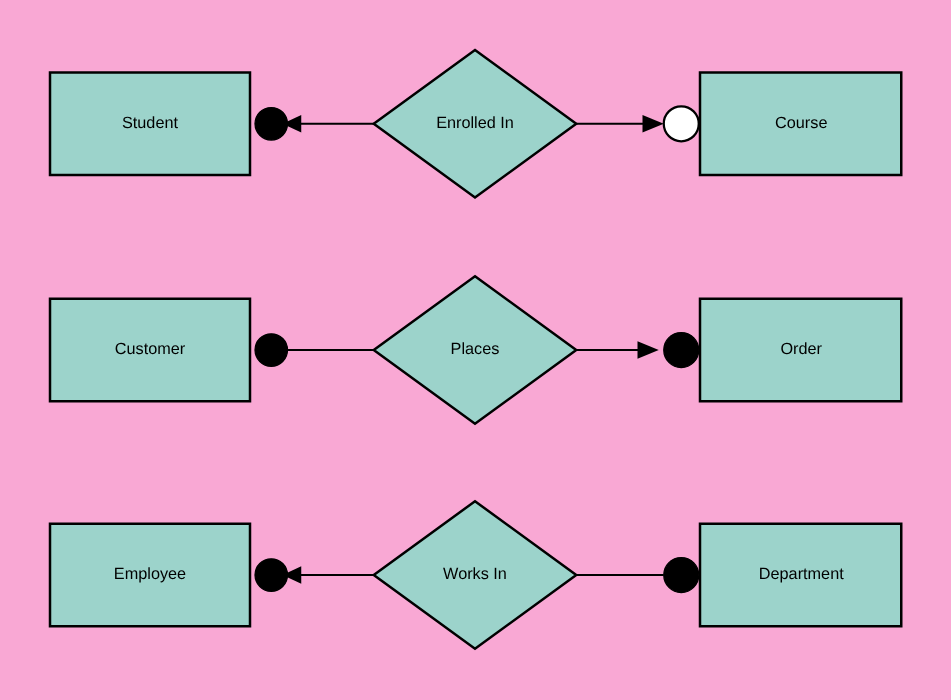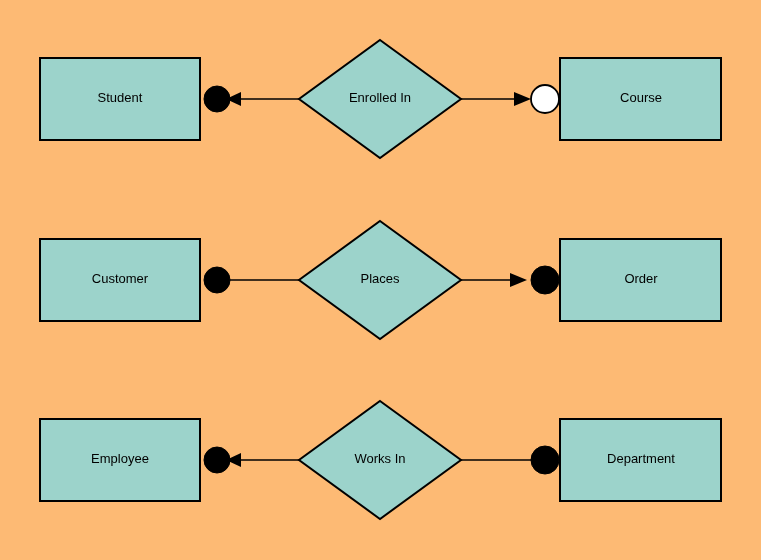--- a/index.html
+++ b/index.html
@@ -8,21 +8,21 @@
     padding: 0;
     background: #ffffff;
   }
   body {
     font-family: "Liberation Sans", sans-serif;
   }
   #canvas {
     position: relative;
     width: 761px;
     height: 560px;
-    background: #fdba74;
+    background: #f9a8d4;
     overflow: hidden;
   }
   #er-svg {
     position: absolute;
     left: 0;
     top: 0;
     width: 761px;
     height: 560px;
     display: block;
   }

